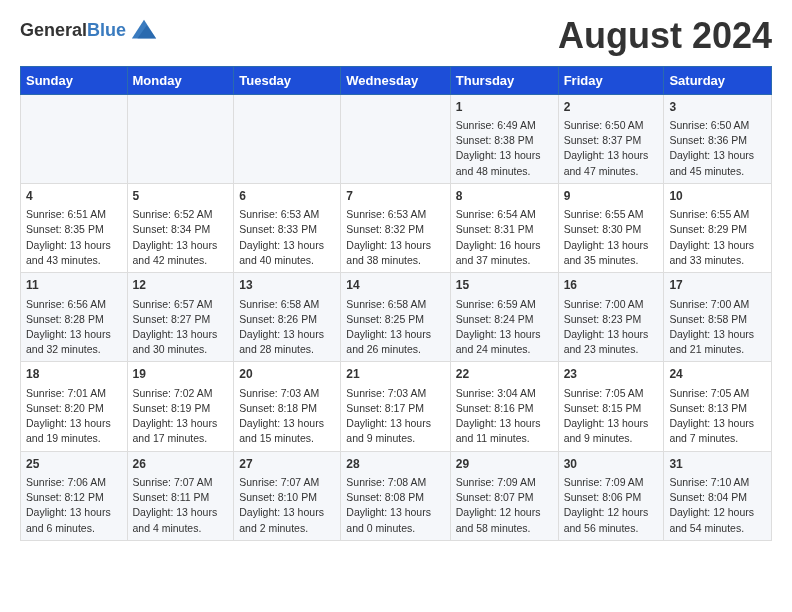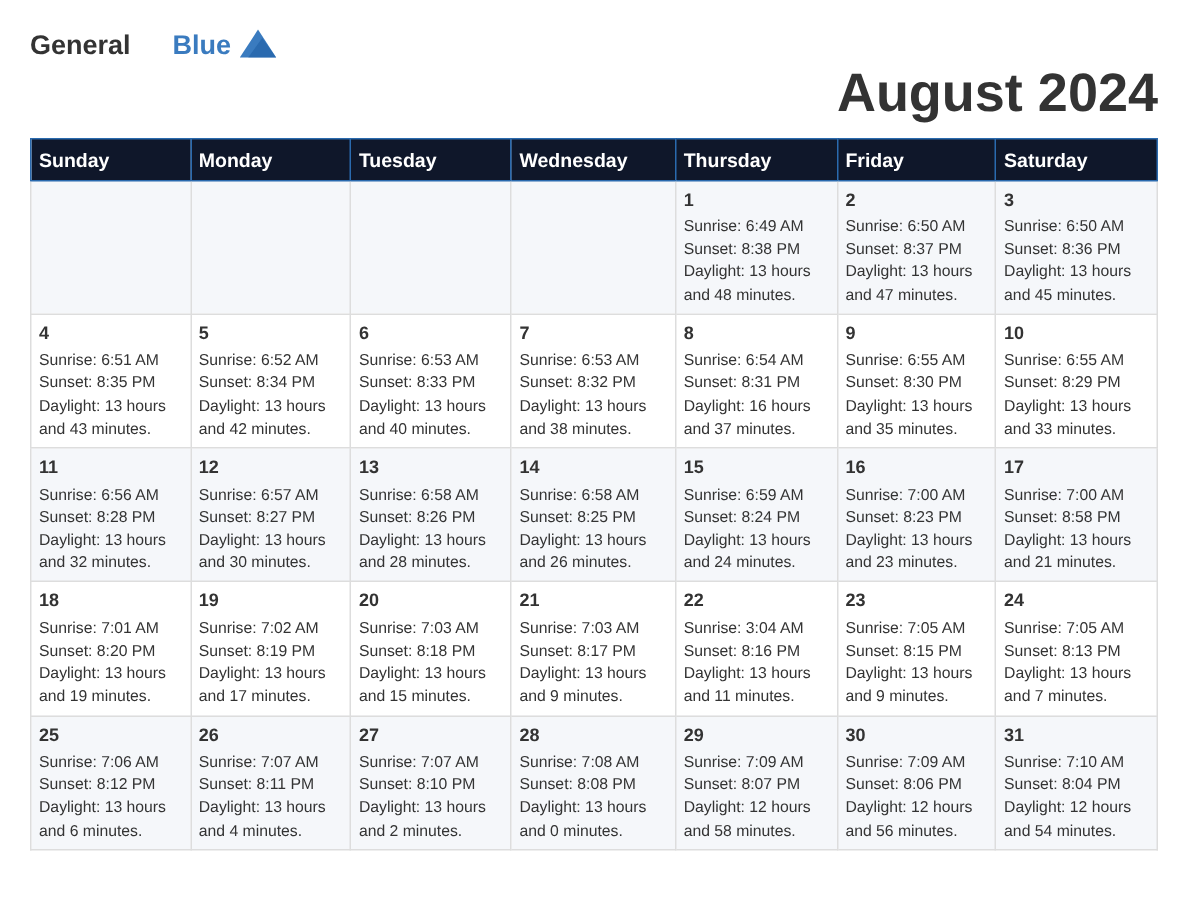--- a/index.html
+++ b/index.html
@@ -30,48 +30,46 @@
     }
     .logo-general {
       font-size: 18px;
       font-weight: bold;
       color: #333;
     }
     .logo-blue {
       font-size: 18px;
       font-weight: bold;
       color: #3a7bbf;
-      margin-left: 28px;
     }
     .logo-icon {
       margin-left: 4px;
       width: 28px;
       height: 28px;
     }
     .title-section {
       text-align: right;
-      margin-top: 26px;
     }
     .main-title {
       font-size: 36px;
       font-weight: bold;
       color: #333;
       line-height: 1.1;
     }
     .subtitle {
       font-size: 16px;
       color: #555;
     }
     table {
       width: 100%;
       border-collapse: collapse;
       font-size: 11px;
     }
     thead tr {
-      background-color: #0f172a;
+      background-color: #1d4ed8;
       color: #fff;
     }
     thead th {
       padding: 6px 5px;
       text-align: left;
       font-size: 13px;
       font-weight: bold;
       border: 1px solid #2a6aae;
     }
     tbody tr {

